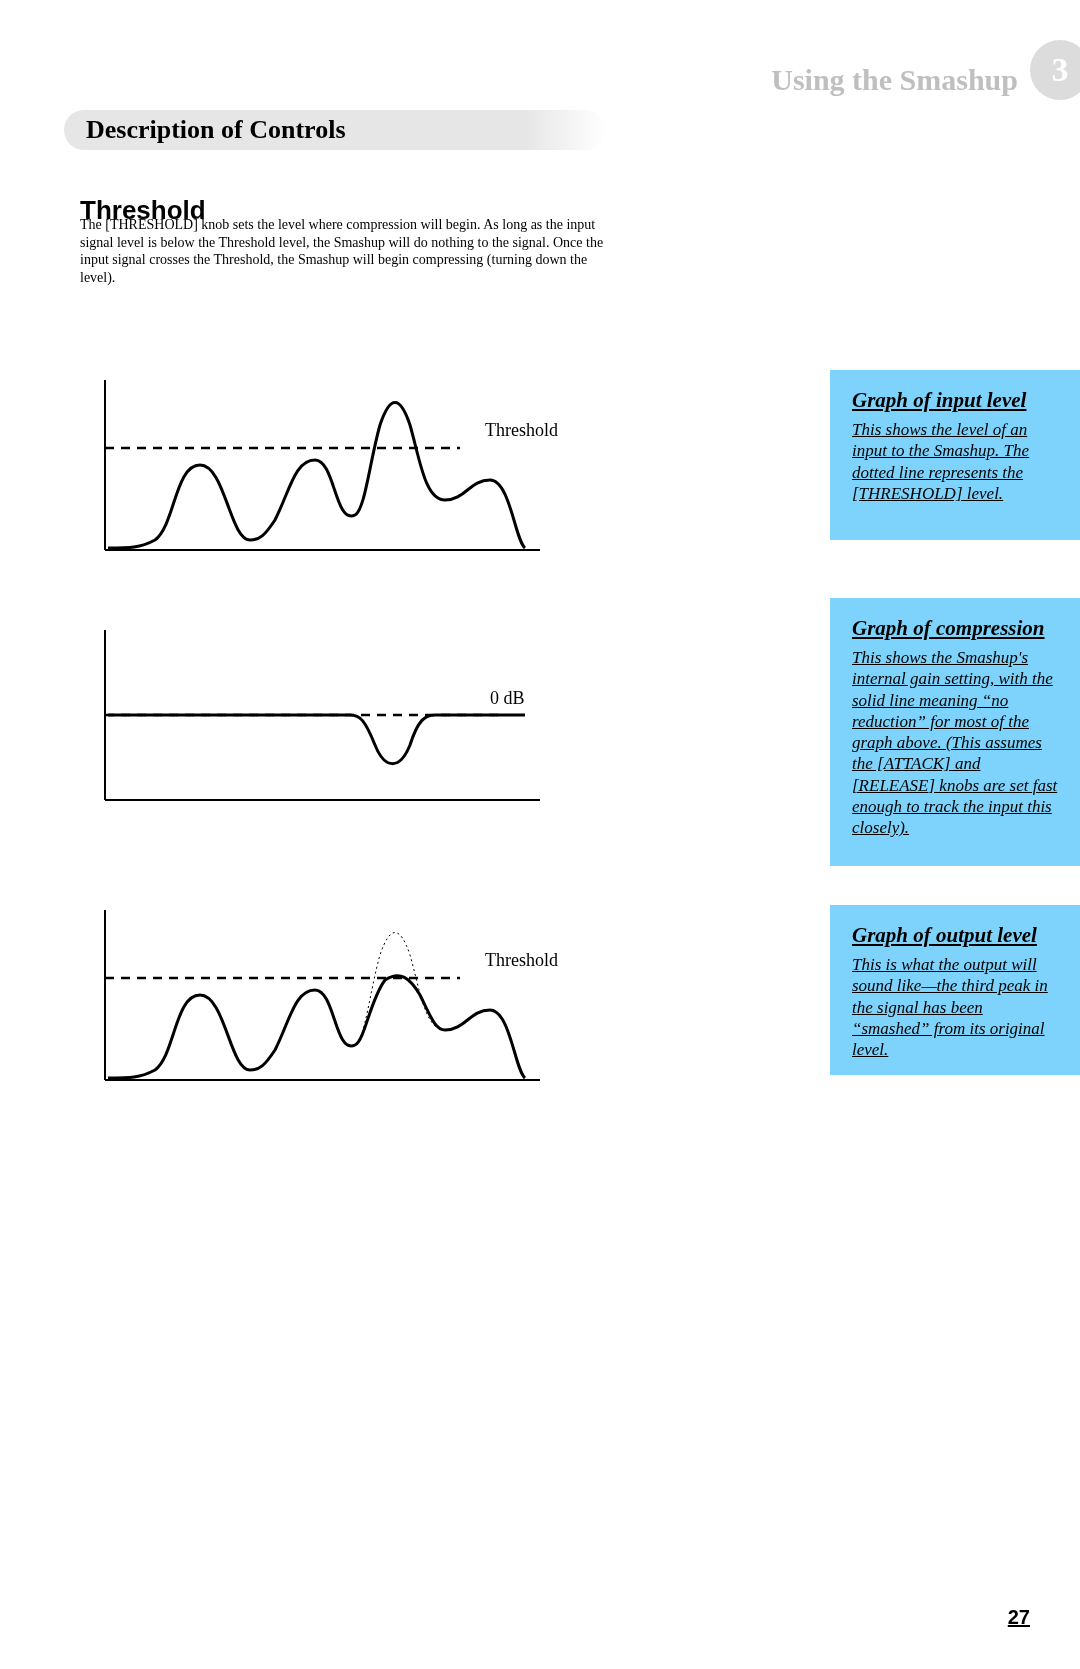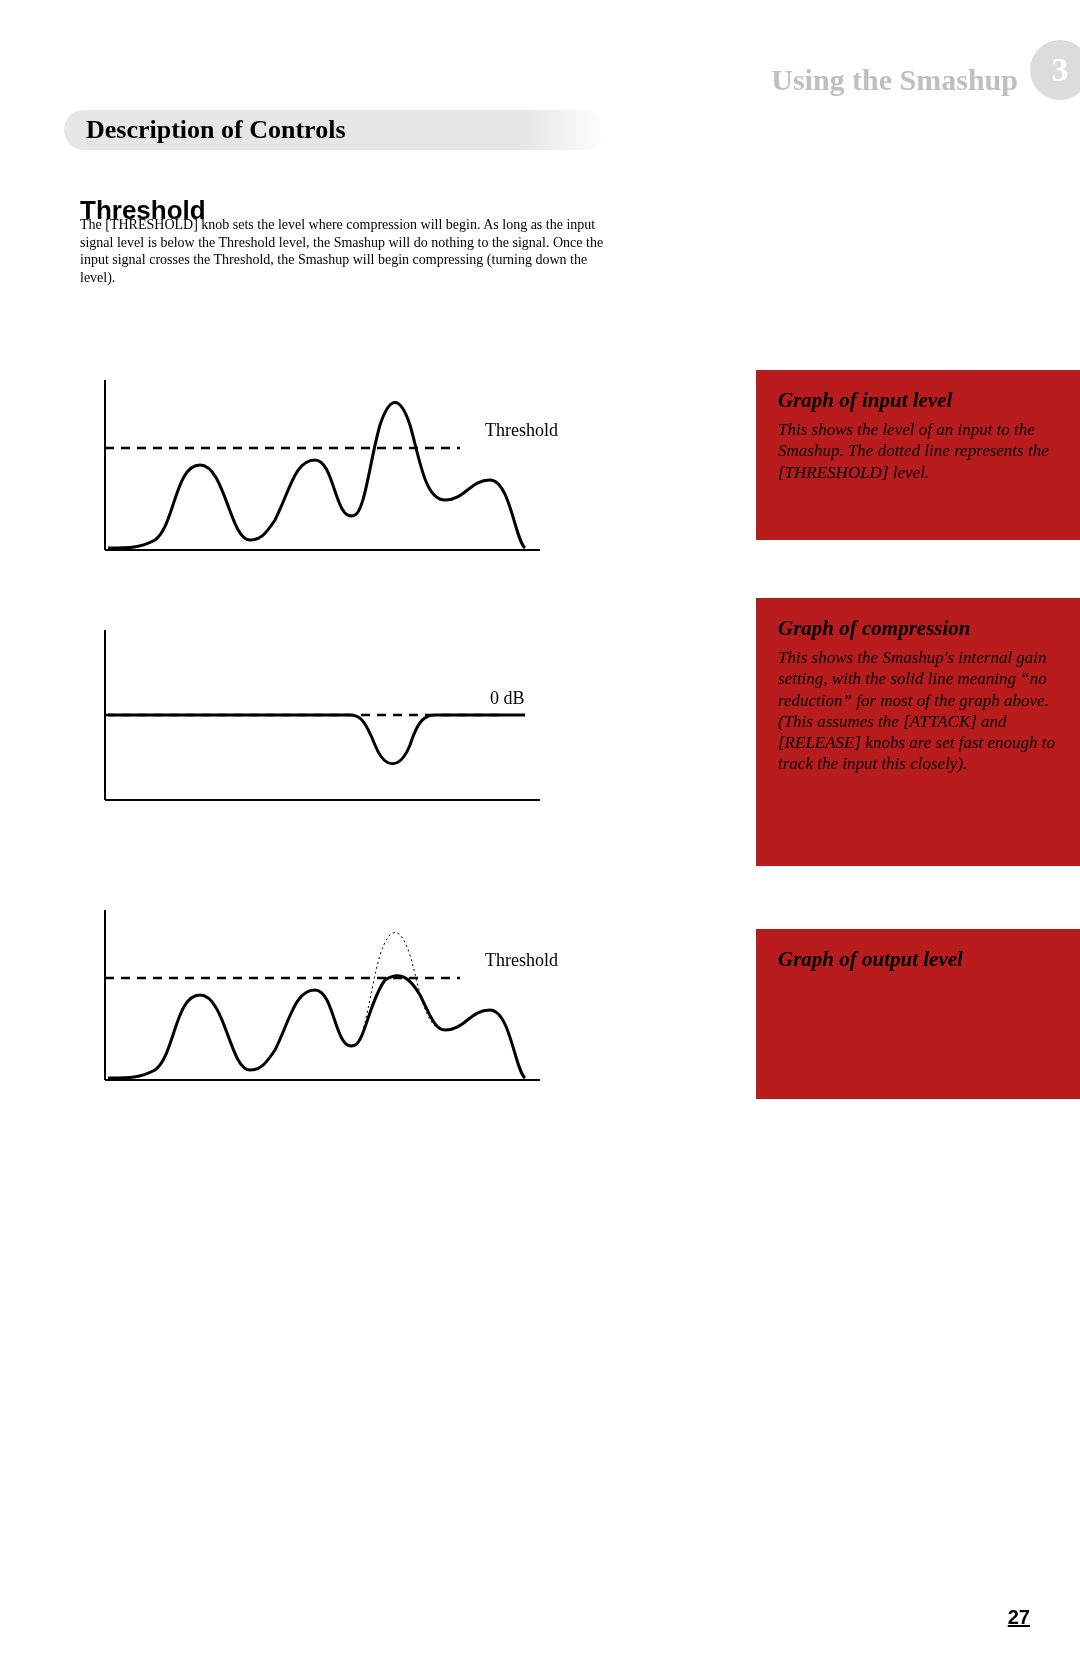--- a/index.html
+++ b/index.html
@@ -80,24 +80,25 @@
     height: 190px;
   }
   .graph-label {
     position: absolute;
     font-size: 18px;
     font-family: Georgia, serif;
   }
   .sidebar {
     position: absolute;
     right: 0;
-    width: 324px;
-    background: #b91c1c;
+    width: 250px;
+    background: #7dd3fc;
     padding: 18px 22px 22px 22px;
     box-sizing: border-box;
+    text-decoration: underline;
   }
   .sidebar-title {
     font-style: italic;
     font-weight: bold;
     font-size: 21px;
     margin-bottom: 6px;
   }
   .sidebar-body {
     font-style: italic;
     font-size: 17px;
@@ -192,17 +193,18 @@
              C 235 90, 235 155, 255 145
              C 265 140, 270 100, 285 80
              C 300 70, 310 78, 320 95
              C 330 115, 335 130, 345 130
              C 365 130, 370 110, 390 110
              C 410 110, 415 170, 425 178" fill="none" stroke="#000" stroke-width="3"></path>
   </svg>
   <span class="graph-label" style="top:50px; left:385px;">Threshold</span>
 </div>
 
-<div class="sidebar" style="top:905px; height:170px;margin-top:24px;">
+<div class="sidebar" style="top:905px; height:170px;">
   <div class="sidebar-title">Graph of output level</div>
+  <div class="sidebar-body">This is what the output will sound like—the third peak in the signal has been “smashed” from its original level.</div>
 </div>
 
 <div class="page-number">27</div>
 
 </body></html>

